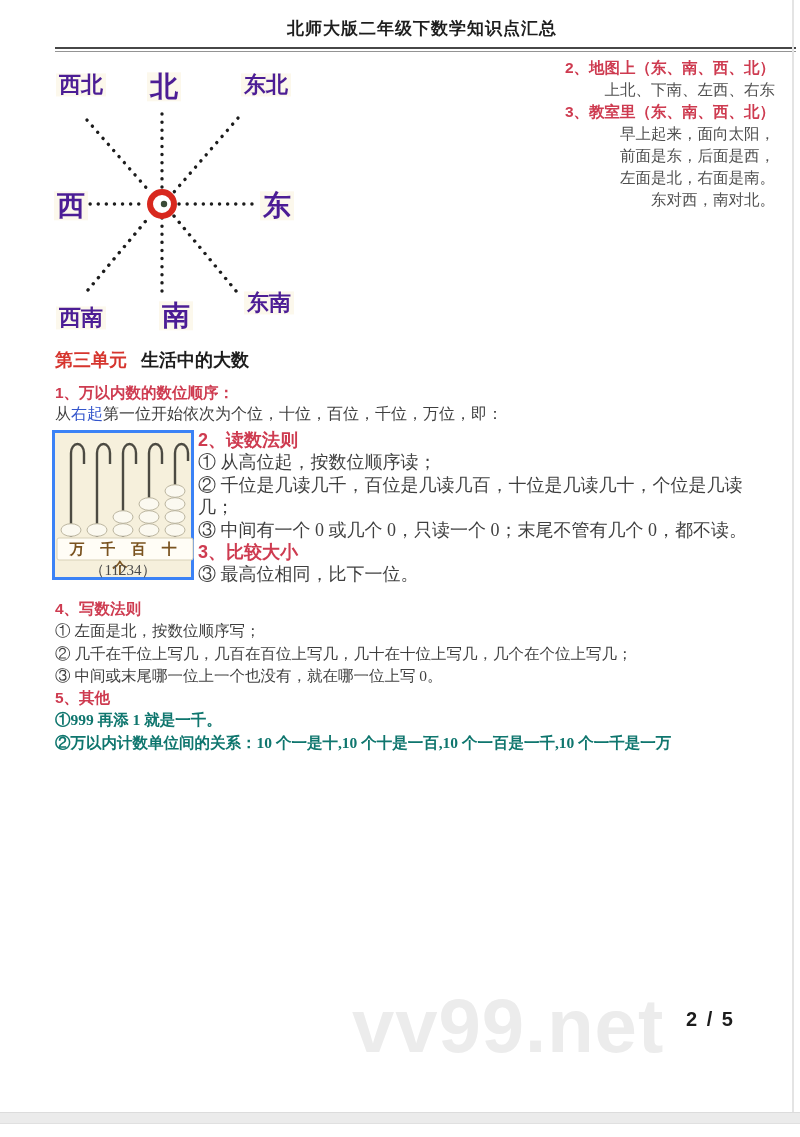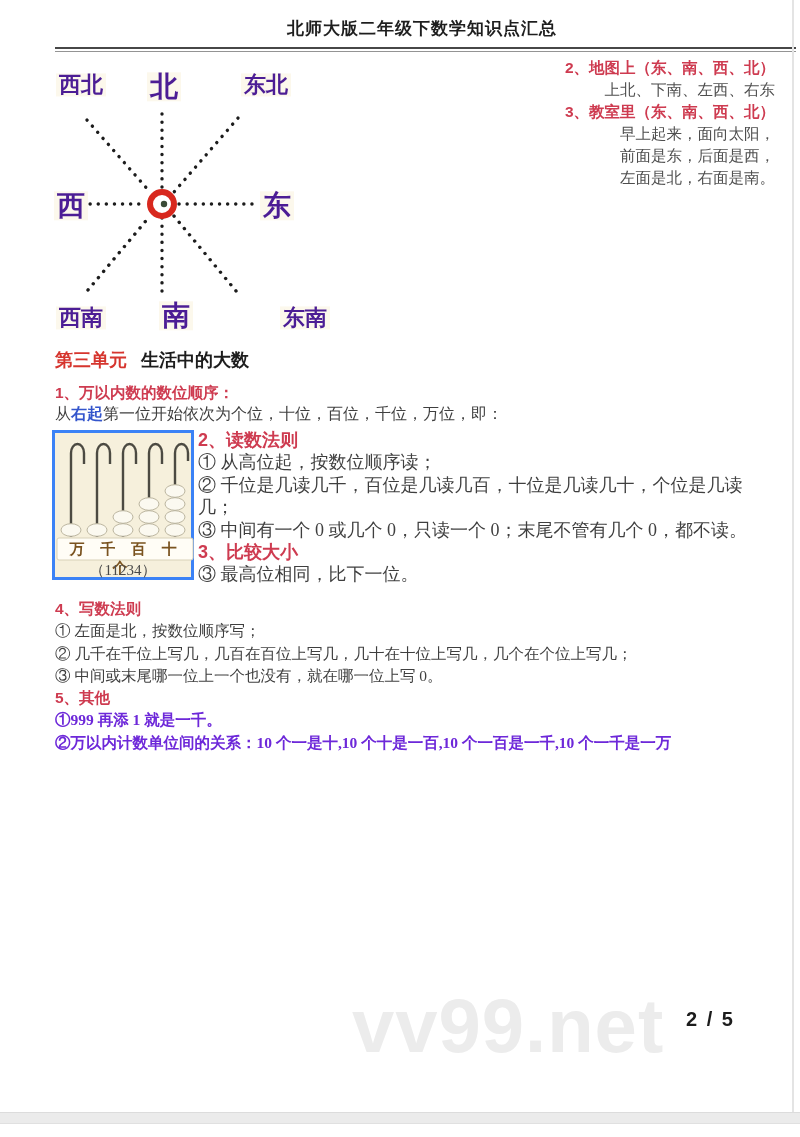--- a/index.html
+++ b/index.html
@@ -24,37 +24,37 @@
   .map-col{top:57px;left:385px;width:390px;line-height:22px;font-size:15.5px;color:#4e4e4e;text-align:right;}
   .red-h{color:#ce3b50;font-weight:bold;font-family:"Liberation Sans","DejaVu Sans",sans-serif;}
 
   
   .unit-head{top:348px;left:55px;font-size:18px;font-weight:bold;font-family:"Liberation Sans","DejaVu Sans",sans-serif;}
   .unit-label{color:#d6352e;margin-right:14px;}
   .unit-title{color:#1d1d1d;}
 
   .s1-head{top:383px;left:55px;font-size:15.5px;}
   .s1-line{top:404px;left:55px;font-size:16px;color:#3f3f3f;}
-  .blue{color:#3355cc;font-weight:bold;}
+  .blue{color:#3355cc;font-weight:normal;}
 
   
   .abacus{top:430px;left:52px;width:142px;height:150px;background:#f6f0dc;border:3px solid #3b82f6;box-sizing:border-box;}
   .abacus .rod{stroke:#4c4a42;stroke-width:2.4;fill:none;}
   .abacus .bead{fill:#fbf9f0;stroke:#bcb6a0;stroke-width:1;}
   .abacus .bar{fill:#fffdf6;stroke:#d8d1b8;stroke-width:1;}
   .col-label{position:absolute;top:107px;left:0;width:100%;text-align:center;font-weight:bold;
              font-size:15px;color:#7a531f;letter-spacing:6px;text-indent:6px;}
   .abacus-value{position:absolute;top:128px;left:0;width:100%;text-align:center;font-size:15px;color:#4a4a4a;}
 
   
   .rules-col{top:429px;left:198px;width:578px;line-height:22.4px;font-size:18px;color:#3f3f3f;}
 
   
   .bottom-block{top:598px;left:55px;width:715px;line-height:22.3px;font-size:15.5px;color:#3f3f3f;}
-  .bold-line{font-weight:bold;color:#6d28d9;}
+  .bold-line{font-weight:bold;color:#0f766e;}
 
   
   .watermark{top:982px;left:352px;font-family:"Liberation Sans","DejaVu Sans",sans-serif;
              font-weight:800;font-size:76px;color:#ececec;letter-spacing:1px;z-index:1;}
   .page-num{top:1008px;left:686px;font-family:"Liberation Sans","DejaVu Sans",sans-serif;
             font-weight:bold;font-size:20px;color:#1c1c1c;z-index:2;letter-spacing:2px;}
   .right-edge{top:0;left:792px;width:2px;height:1112px;background:#e4e4e4;}
   .page-sep{top:1112px;left:0;width:800px;height:10px;background:#ebebeb;border-top:1px solid #dcdcdc;border-bottom:1px solid #e0e0e0;}
 </style>
 </head>
@@ -80,30 +80,31 @@
       <circle cx="137" cy="152" r="12" fill="#ffffff" stroke="#d8281e" stroke-width="6"></circle>
       <circle cx="139" cy="152" r="3.2" fill="#3a4a36"></circle>
     </svg>
     <span class="dir big" style="left:139px;top:35px;">北</span>
     <span class="dir small" style="left:56px;top:33px;">西北</span>
     <span class="dir small" style="left:241px;top:33px;">东北</span>
     <span class="dir big" style="left:46px;top:154px;">西</span>
     <span class="dir big" style="left:252px;top:154px;">东</span>
     <span class="dir small" style="left:56px;top:266px;">西南</span>
     <span class="dir big" style="left:151px;top:264px;">南</span>
-    <span class="dir small" style="left:244px;top:266px;margin-left:36px;">东南</span>
+    <span class="dir small" style="left:244px;top:251px;">东南</span>
   </div>
 
   <div class="abs map-col">
     <div class="red-h">2、地图上（东、南、西、北）</div>
     <div>上北、下南、左西、右东</div>
     <div class="red-h">3、教室里（东、南、西、北）</div>
     <div>早上起来，面向太阳，</div>
     <div>前面是东，后面是西，</div>
     <div>左面是北，右面是南。</div>
+    <div>东对西，南对北。</div>
   </div>
 
   <div class="abs unit-head">
     <span class="unit-label">第三单元</span><span class="unit-title">生活中的大数</span>
   </div>
 
   <div class="abs s1-head red-h">1、万以内数的数位顺序：</div>
   <div class="abs s1-line"><span>从</span><span class="blue">右起</span><span>第一位开始依次为个位，十位，百位，千位，万位，即：</span></div>
 
   <div class="abs abacus">

